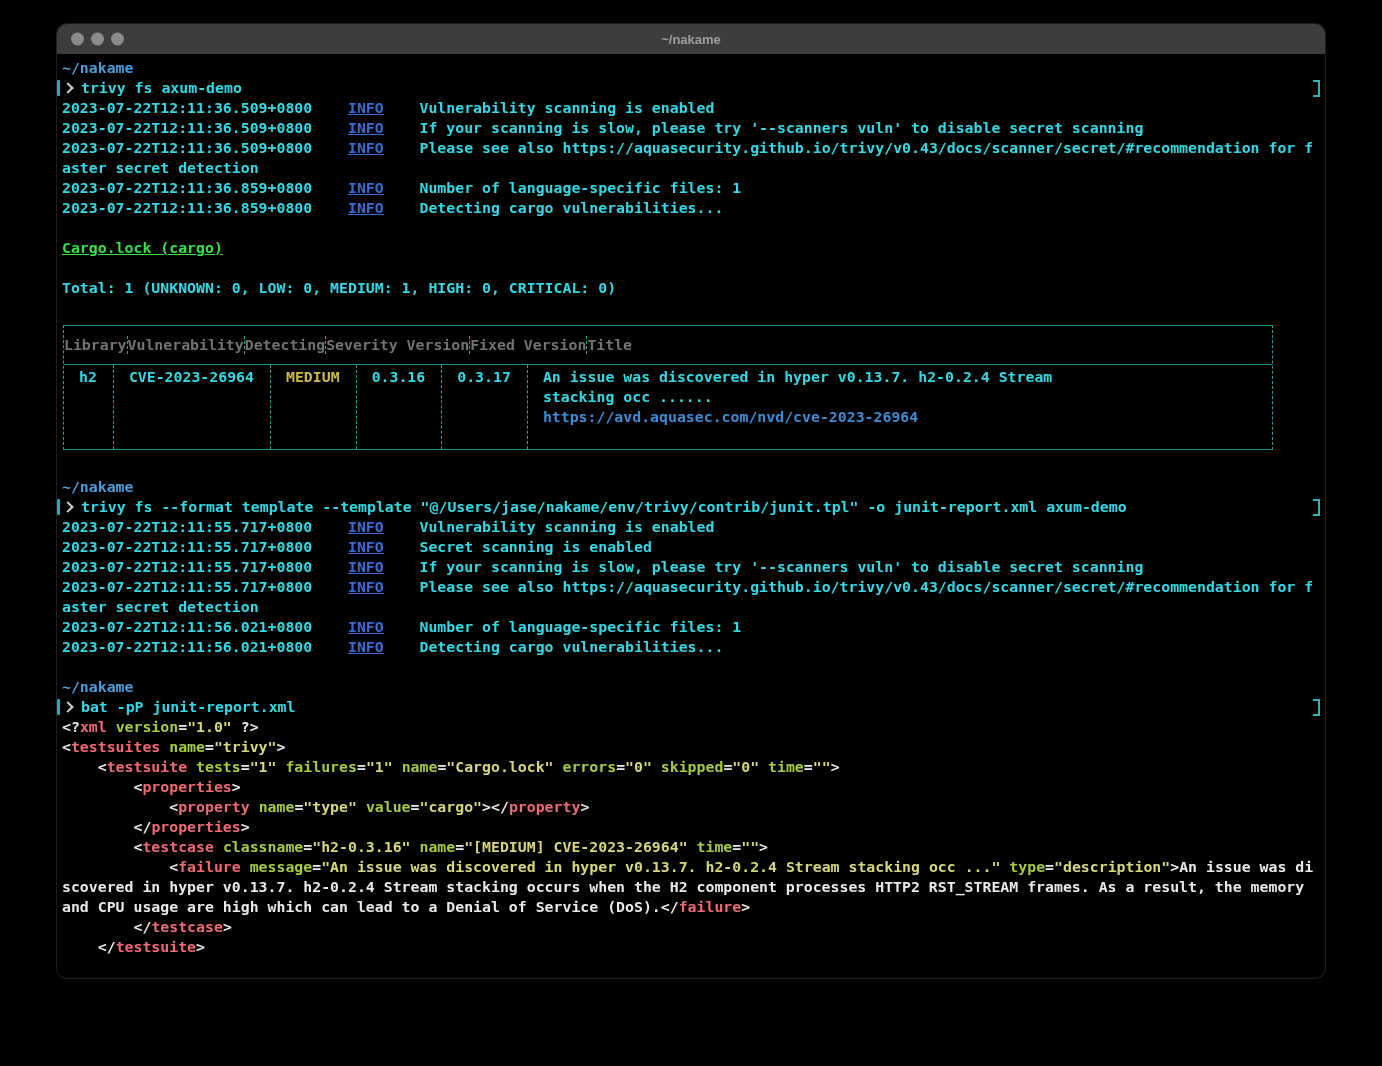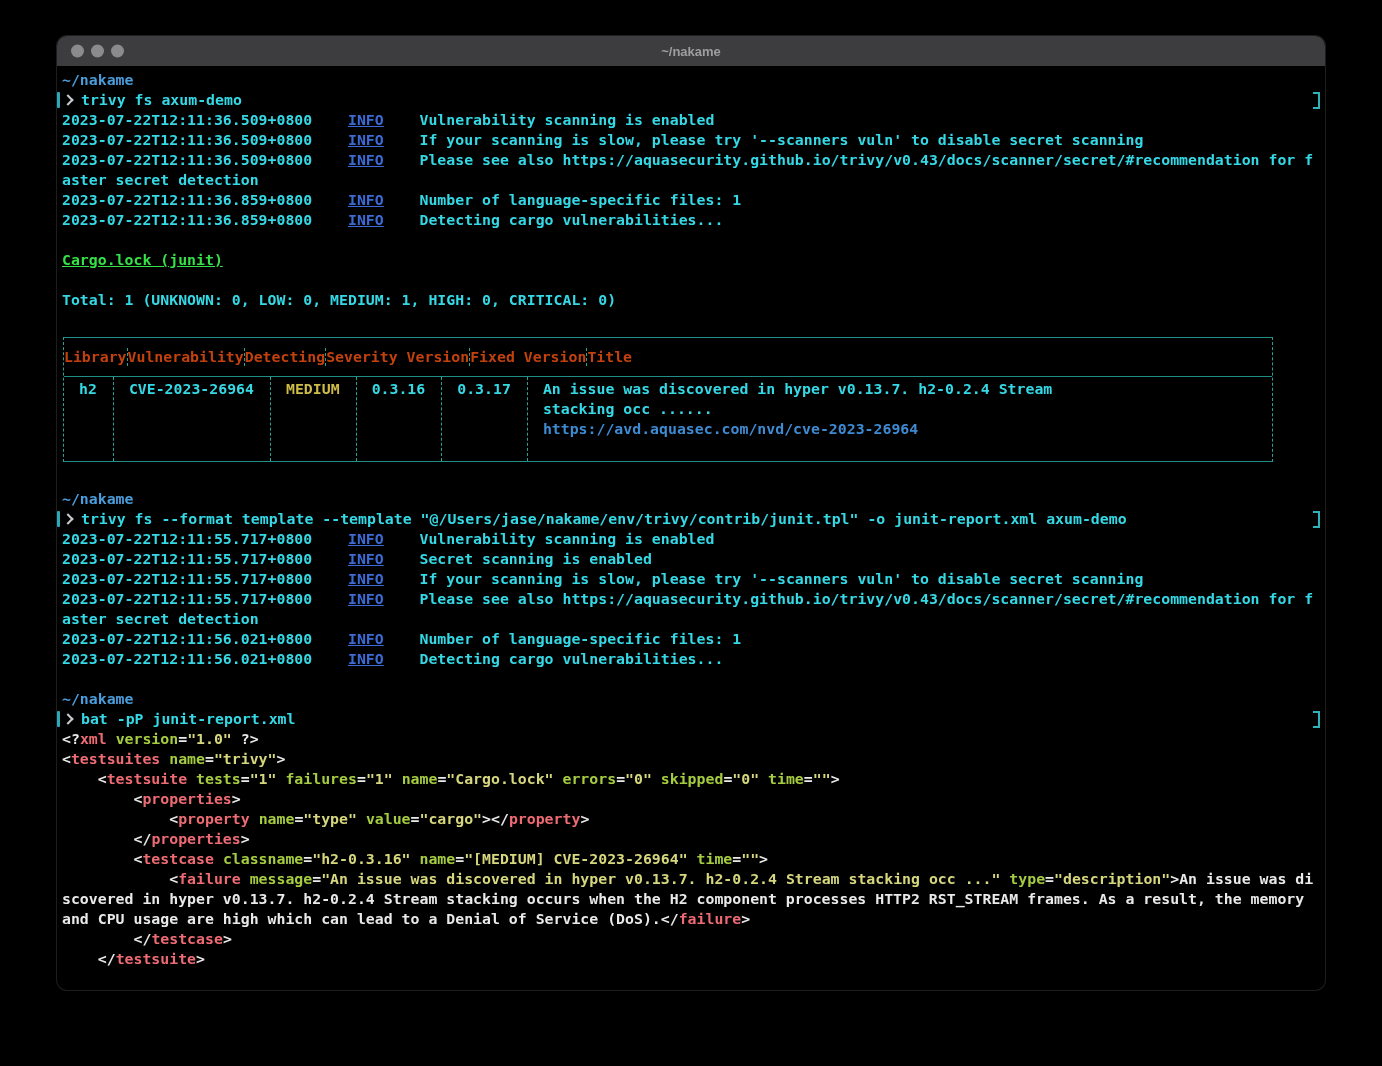--- a/index.html
+++ b/index.html
@@ -1,19 +1,19 @@
 <!DOCTYPE html>
 <html><head>
 <meta charset="utf-8">
 <style>
   html,body{margin:0;padding:0;background:#000;}
   body{width:1382px;height:1066px;position:relative;overflow:hidden;}
 
   .window{
-    position:absolute;left:57px;top:36px;width:1268px;height:954px;
+    position:absolute;left:57px;top:24px;width:1268px;height:954px;
     background:#000;border-radius:10px;overflow:hidden;
     box-shadow:0 0 0 1px #1d1d1f, 0 18px 45px rgba(0,0,0,.65);
   }
   .titlebar{
     height:30px;background:#3d3d3f;position:relative;
     display:flex;align-items:center;justify-content:center;
   }
   .dots{position:absolute;left:14px;top:50%;transform:translateY(-50%);display:flex;gap:7px;}
   .dot{width:13px;height:13px;border-radius:50%;background:#8b8b8d;display:inline-block;}
   .title{font:bold 13px "Liberation Sans",sans-serif;color:#9e9ea0;}
@@ -45,21 +45,21 @@
     border:2px solid #2fb3ba;border-left:none;}
 
   
   .tbl{width:1208px;margin:7px 0 7px 1px;
     border-top:1px solid #1f8e87;border-bottom:1px solid #1f8e87;
     border-left:1px dashed #28a39a;border-right:1px dashed #28a39a;}
   .trow{display:flex;}
   .thead{border-bottom:1px solid #1f8e87;height:38px;align-items:center;}
   .tbody{height:84px;gap:16px;}
   .tcell{box-sizing:border-box;padding-left:15px;}
-  .th{padding-left:0;text-align:right;color:#c2410c;}
+  .th{padding-left:0;text-align:right;color:#737373;}
   .tcell + .tcell{border-left:1px dashed #28a39a;}
   .tbody .tcell{padding-top:2px;}
   .cline{height:20px;line-height:20px;white-space:pre;}
 </style>
 </head>
 <body>
 
 <div class="window">
   <div class="titlebar">
     <div class="dots">
@@ -72,21 +72,21 @@
   <div class="term">
       <div class="line"><span class="s-path">~/nakame</span></div>
       <div class="line"><span class="lmark"></span><span class="chev"></span><span class="s-c">trivy fs axum-demo</span><span class="rmark"></span></div>
       <div class="line"><span class="s-c">2023-07-22T12:11:36.509+0800    </span><span class="s-info">INFO</span><span class="s-c">    </span><span class="s-c">Vulnerability scanning is enabled</span></div>
       <div class="line"><span class="s-c">2023-07-22T12:11:36.509+0800    </span><span class="s-info">INFO</span><span class="s-c">    </span><span class="s-c">If your scanning is slow, please try '--scanners vuln' to disable secret scanning</span></div>
       <div class="line"><span class="s-c">2023-07-22T12:11:36.509+0800    </span><span class="s-info">INFO</span><span class="s-c">    </span><span class="s-c">Please see also https://aquasecurity.github.io/trivy/v0.43/docs/scanner/secret/#recommendation for f</span></div>
       <div class="line"><span class="s-c">aster secret detection</span></div>
       <div class="line"><span class="s-c">2023-07-22T12:11:36.859+0800    </span><span class="s-info">INFO</span><span class="s-c">    </span><span class="s-c">Number of language-specific files: 1</span></div>
       <div class="line"><span class="s-c">2023-07-22T12:11:36.859+0800    </span><span class="s-info">INFO</span><span class="s-c">    </span><span class="s-c">Detecting cargo vulnerabilities...</span></div>
       <div class="line">&nbsp;</div>
-      <div class="line"><span class="s-gt">Cargo.lock (junit)</span></div>
+      <div class="line"><span class="s-gt">Cargo.lock (cargo)</span></div>
       <div class="line">&nbsp;</div>
       <div class="line"><span class="s-c">Total: 1 (UNKNOWN: 0, LOW: 0, MEDIUM: 1, HIGH: 0, CRITICAL: 0)</span></div>
       <div class="line">&nbsp;</div>
       <div class="tbl">
         <div class="trow thead">
           <div class="tcell th col0">Library</div>
           <div class="tcell th col1">Vulnerability</div>
           <div class="tcell th col2">Detecting</div>
           <div class="tcell th col3">Severity Version</div>
           <div class="tcell th col4">Fixed Version</div>

